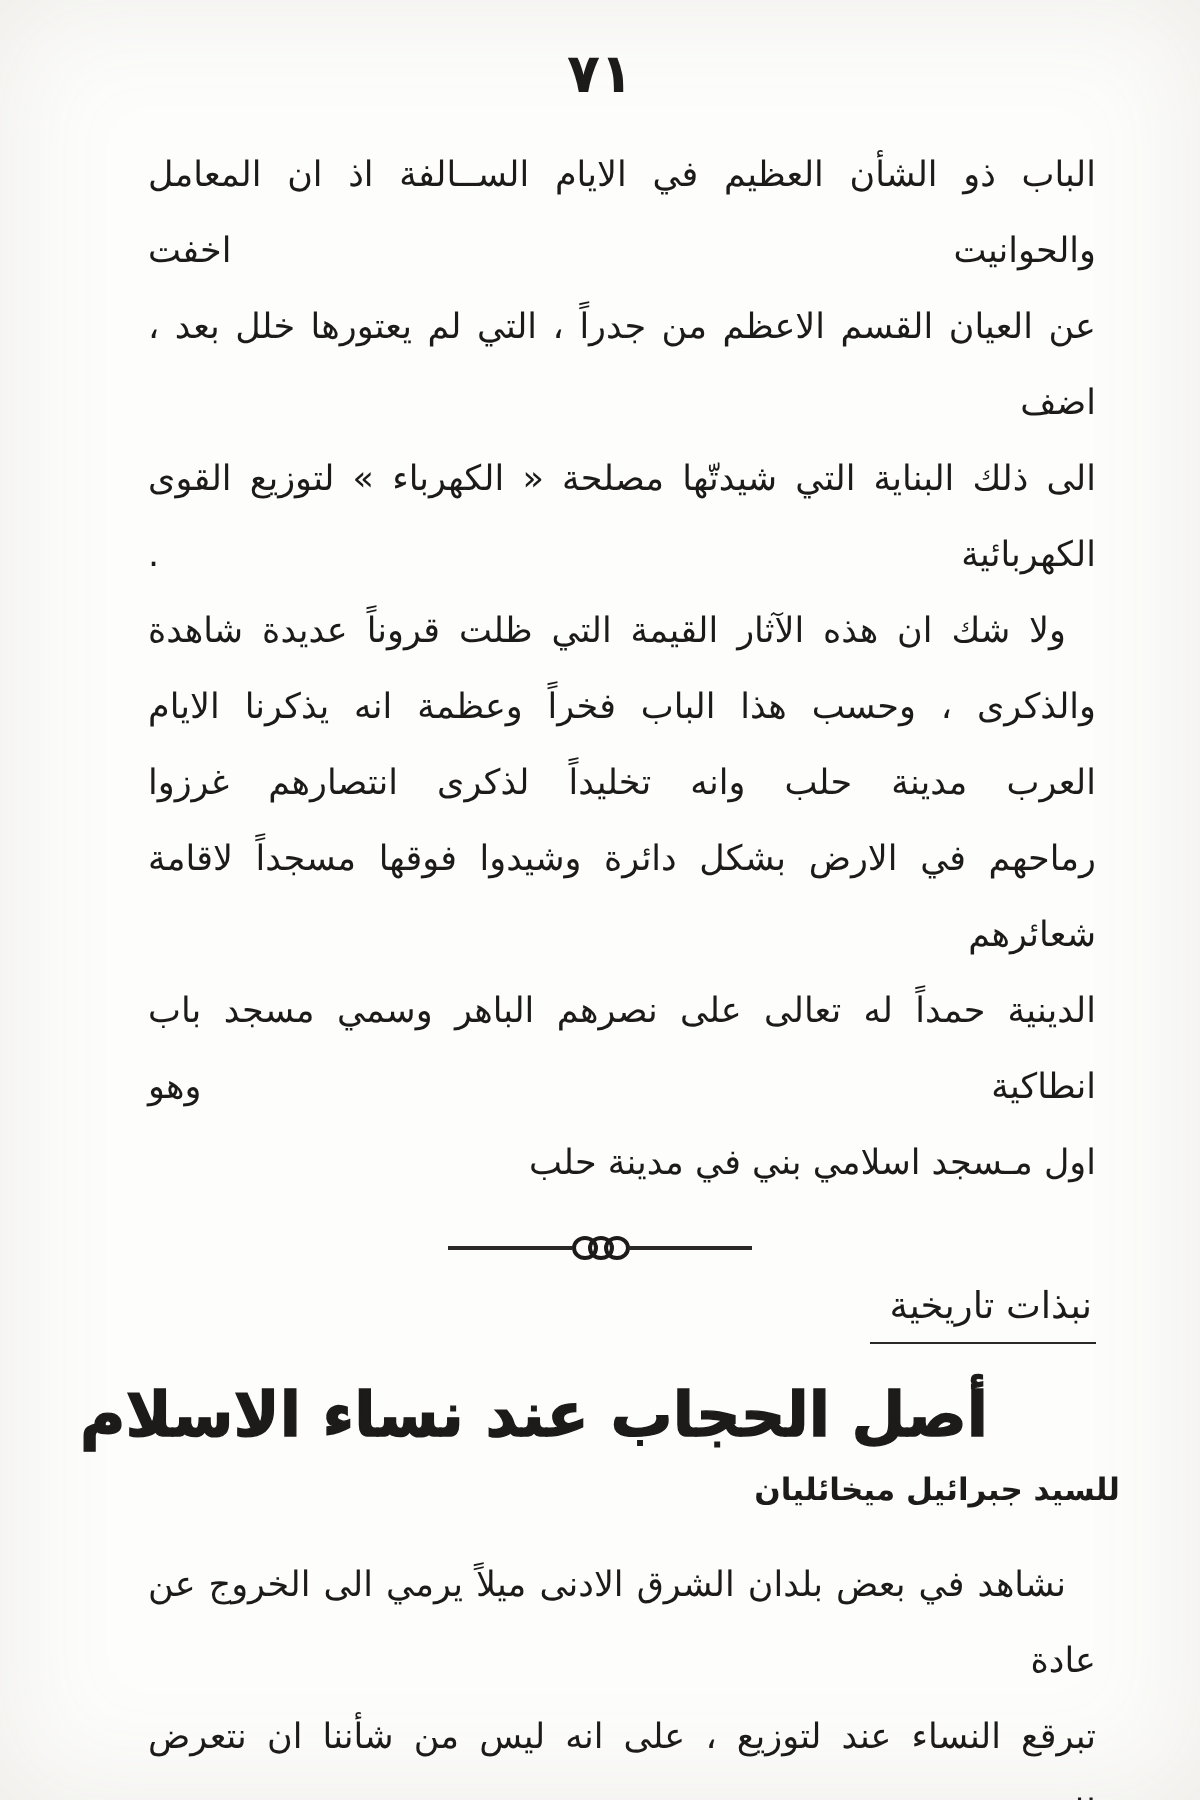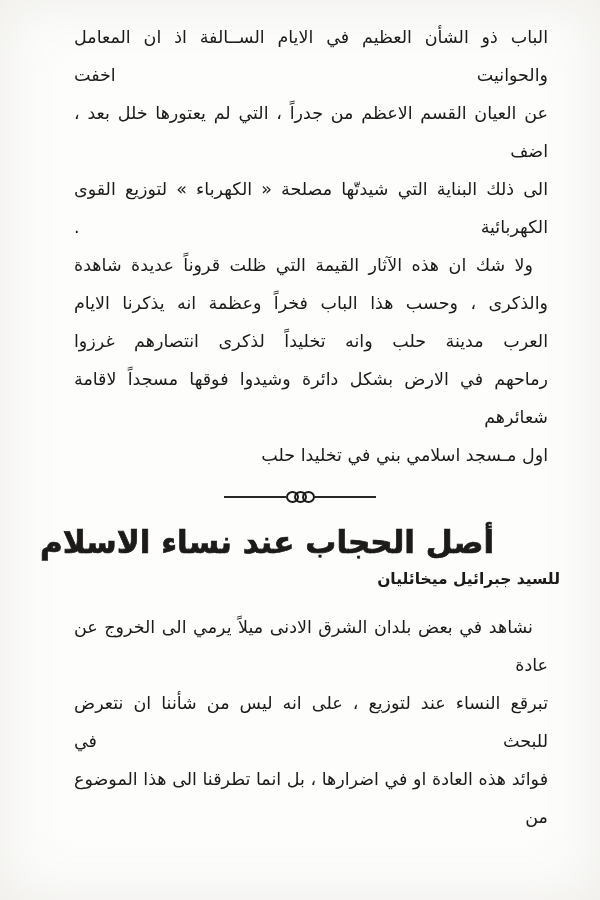--- a/index.html
+++ b/index.html
@@ -87,48 +87,53 @@
     font-size:15.5px;
     font-weight:600;
   }
   .para.third{margin-top:20px;}
 </style>
 </head>
 <body>
 
 <div class="page">
 
+  <div class="page-number">٧١</div>
 
   <div class="body-text">
 
     <section class="para">
       <div class="line">الباب ذو الشأن العظيم في الايام الســالفة اذ ان المعامل والحوانيت اخفت</div>
       <div class="line">عن العيان القسم الاعظم من جدراً ، التي لم يعتورها خلل بعد ، اضف</div>
       <div class="line">الى ذلك البناية التي شيدتّها مصلحة « الكهرباء » لتوزيع القوى الكهربائية .</div>
     </section>
 
     <section class="para">
       <div class="line first">ولا شك ان هذه الآثار القيمة التي ظلت قروناً عديدة شاهدة</div>
       <div class="line">والذكرى ، وحسب هذا الباب فخراً وعظمة انه يذكرنا الايام</div>
       <div class="line">العرب مدينة حلب وانه تخليداً لذكرى انتصارهم غرزوا</div>
       <div class="line">رماحهم في الارض بشكل دائرة وشيدوا فوقها مسجداً لاقامة شعائرهم</div>
-      <div class="line end">اول مـسجد اسلامي بني في تخليدا حلب</div>
+      <div class="line">الدينية حمداً له تعالى على نصرهم الباهر وسمي مسجد باب انطاكية وهو</div>
+      <div class="line end">اول مـسجد اسلامي بني في مدينة حلب</div>
     </section>
   </div>
 
   <div class="divider">
     <span class="rule"></span>
     <span class="knot">
         <i></i>
         <i></i>
         <i></i>
       </span>
     <span class="rule"></span>
   </div>
 
+  <div class="heading-row">
+    <span class="section-heading">نبذات تاريخية</span>
+  </div>
 
   <h1 class="article-title">أصل الحجاب عند نساء الاسلام</h1>
   <div class="article-byline">للسيد جبرائيل ميخائليان</div>
 
   <div class="body-text">
     <section class="para third">
       <div class="line first">نشاهد في بعض بلدان الشرق الادنى ميلاً يرمي الى الخروج عن عادة</div>
       <div class="line">تبرقع النساء عند لتوزيع ، على انه ليس من شأننا ان نتعرض للبحث في</div>
       <div class="line">فوائد هذه العادة او في اضرارها ، بل انما تطرقنا الى هذا الموضوع من</div>
 

